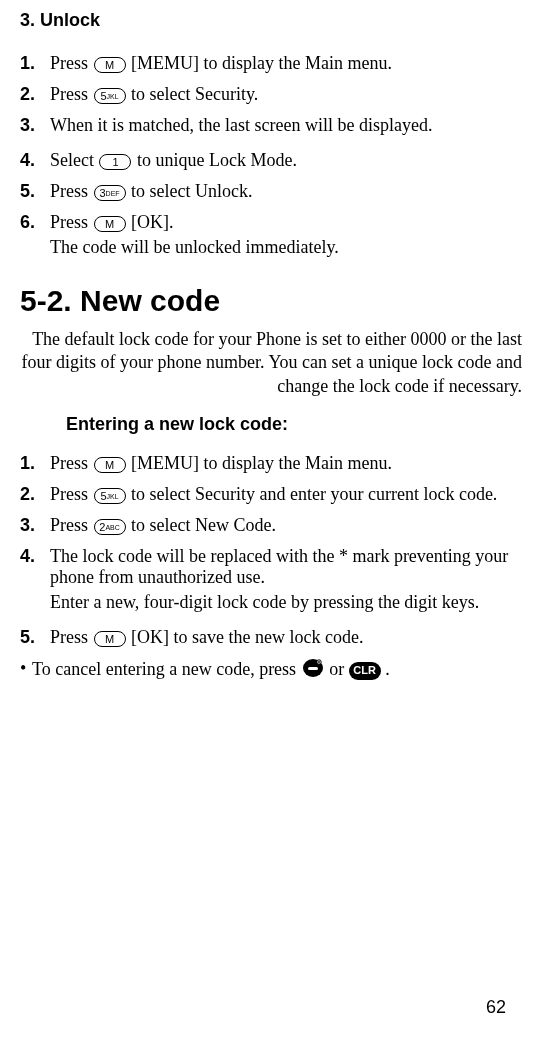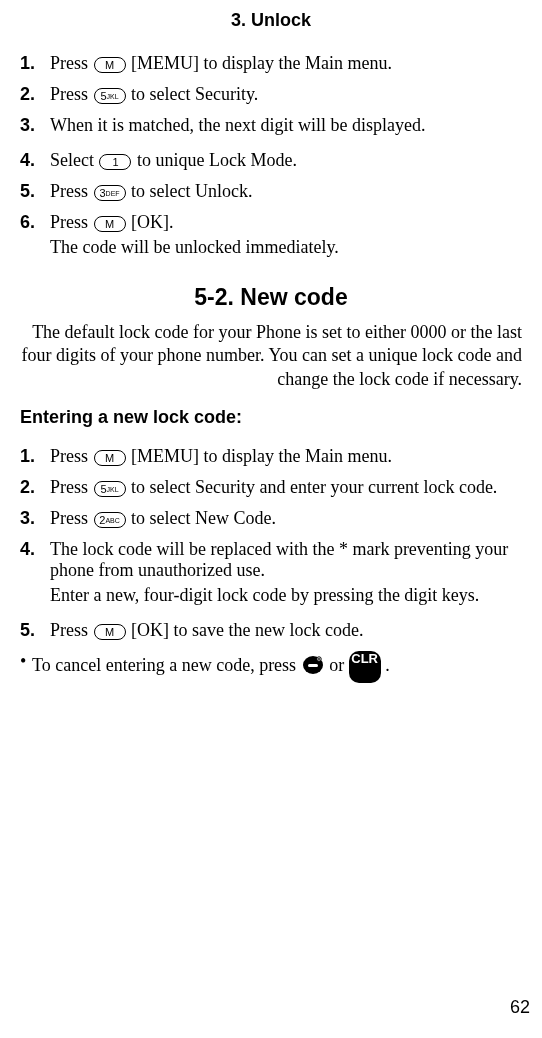--- a/index.html
+++ b/index.html
@@ -18,21 +18,20 @@
       position: relative;
     }
     .heading-bold {
       font-family: Arial, Helvetica, sans-serif;
       font-weight: bold;
     }
     .h3-unlock {
       font-size: 18px;
       margin-top: 10px;
       margin-bottom: 22px;
-      text-align: center;
     }
     ol.numlist {
       list-style: none;
       margin-left: 0;
     }
     ol.numlist > li {
       display: flex;
       margin-bottom: 10px;
     }
     .num {
@@ -68,34 +67,34 @@
       font-family: Arial, sans-serif;
     }
     .key-num .kn {
       font-size: 11px;
     }
     .key-num .kl {
       font-size: 7px;
       vertical-align: 1px;
     }
     .section-title {
-      font-size: 23px;
+      font-size: 30px;
       margin-top: 22px;
       margin-bottom: 10px;
-      text-align: center;
     }
     .para {
       line-height: 1.3;
       margin-bottom: 16px;
       text-align: right;
     }
     .subheading {
       font-size: 18px;
       margin-top: 10px;
       margin-bottom: 18px;
+      margin-left: 46px;
     }
     .bullet-line {
       display: flex;
       align-items: flex-start;
       margin-top: 4px;
     }
     .bullet-dot {
       width: 12px;
       display: inline-block;
     }
@@ -104,29 +103,29 @@
       vertical-align: middle;
     }
     .clrkey {
       display: inline-block;
       vertical-align: middle;
       background: #000;
       color: #fff;
       border-radius: 10px;
       font-family: Arial, sans-serif;
       font-weight: bold;
-      font-size: 13px;
-      height: 32px;
+      font-size: 11px;
+      height: 18px;
       width: 32px;
       line-height: 16px;
       text-align: center;
     }
     .page-number {
       position: absolute;
-      right: 12px;
+      right: 36px;
       bottom: 20px;
       font-family: Arial, sans-serif;
       font-size: 18px;
     }
   </style>
 </head>
 <body>
 
 <h3 class="heading-bold h3-unlock">3. Unlock</h3>
 
@@ -143,21 +142,21 @@
     <span class="num">2.</span>
     <span class="step-body">
       <span class="step-text">
         <span>Press </span><span class="key key-num"><span class="kn">5</span><span class="kl">JKL</span></span><span> to select Security.</span>
       </span>
     </span>
   </li>
   <li>
     <span class="num">3.</span>
     <span class="step-body">
-      <div class="step-text">When it is matched, the next digit will be displayed.</div>
+      <div class="step-text">When it is matched, the last screen will be displayed.</div>
     </span>
   </li>
   <li>
     <span class="num">4.</span>
     <span class="step-body">
       <span class="step-text">
         <span>Select </span><span class="key key-num"><span class="kn">1</span></span><span> to unique Lock Mode.</span>
       </span>
     </span>
   </li>

